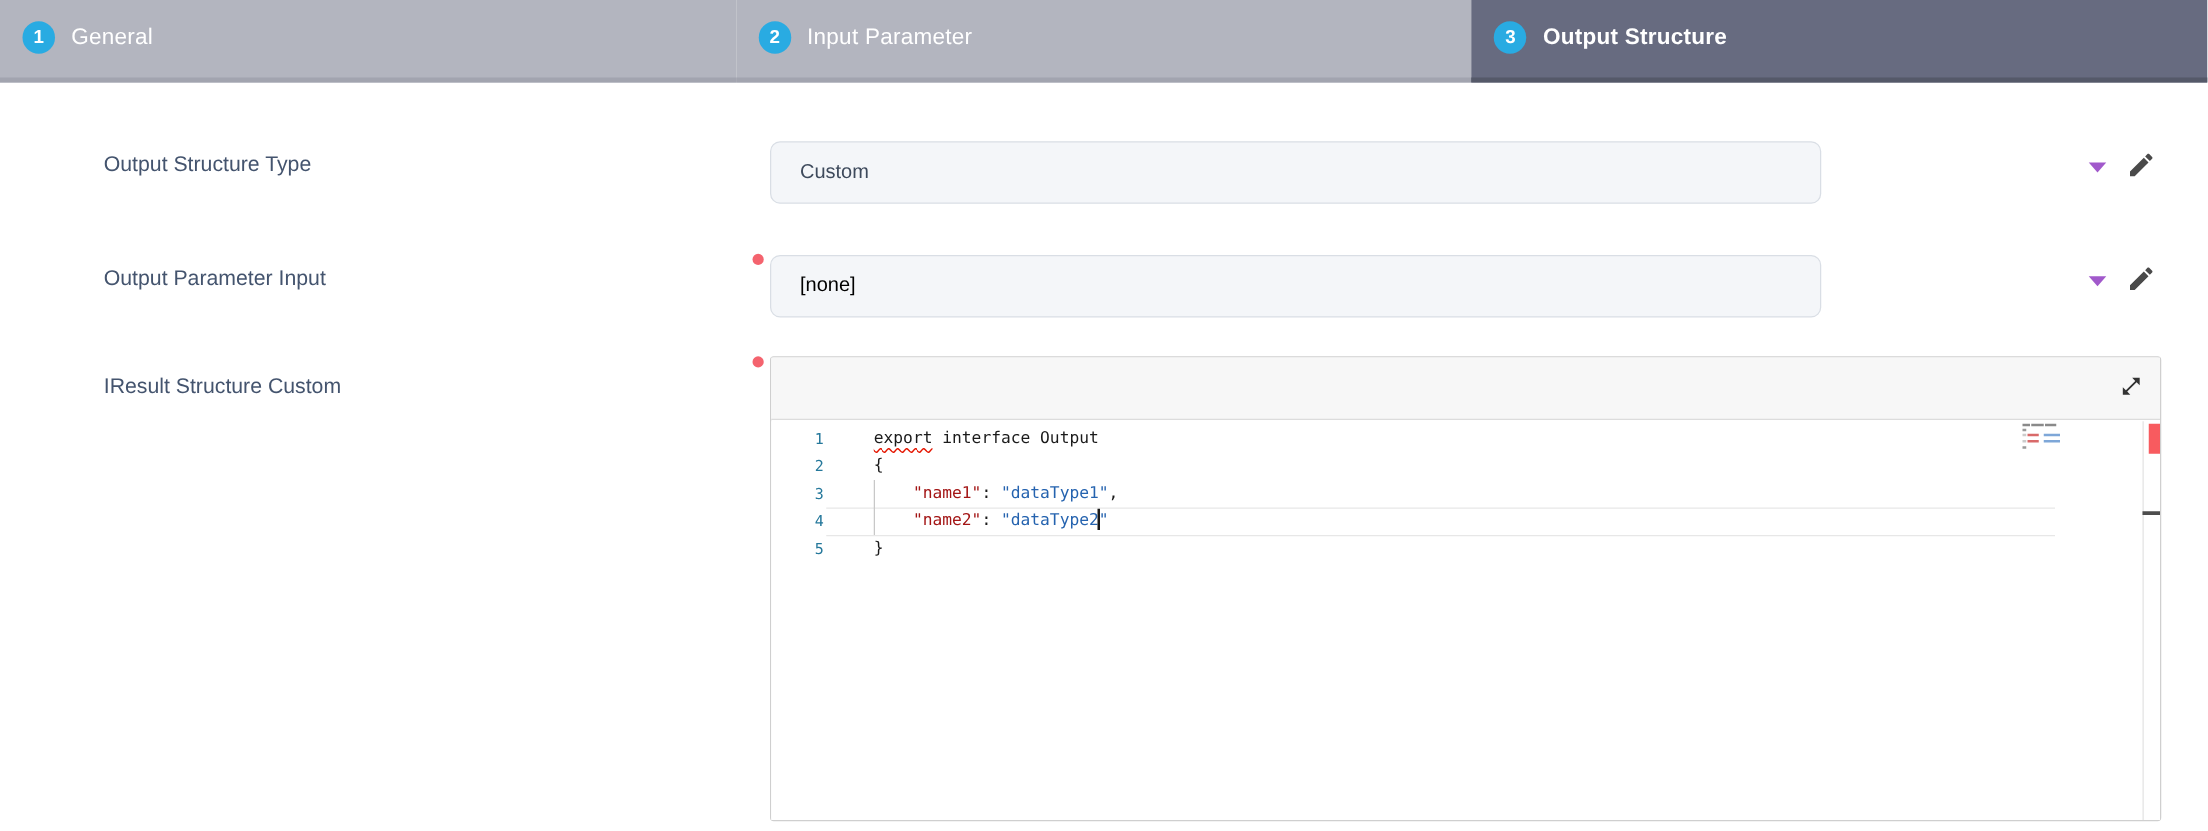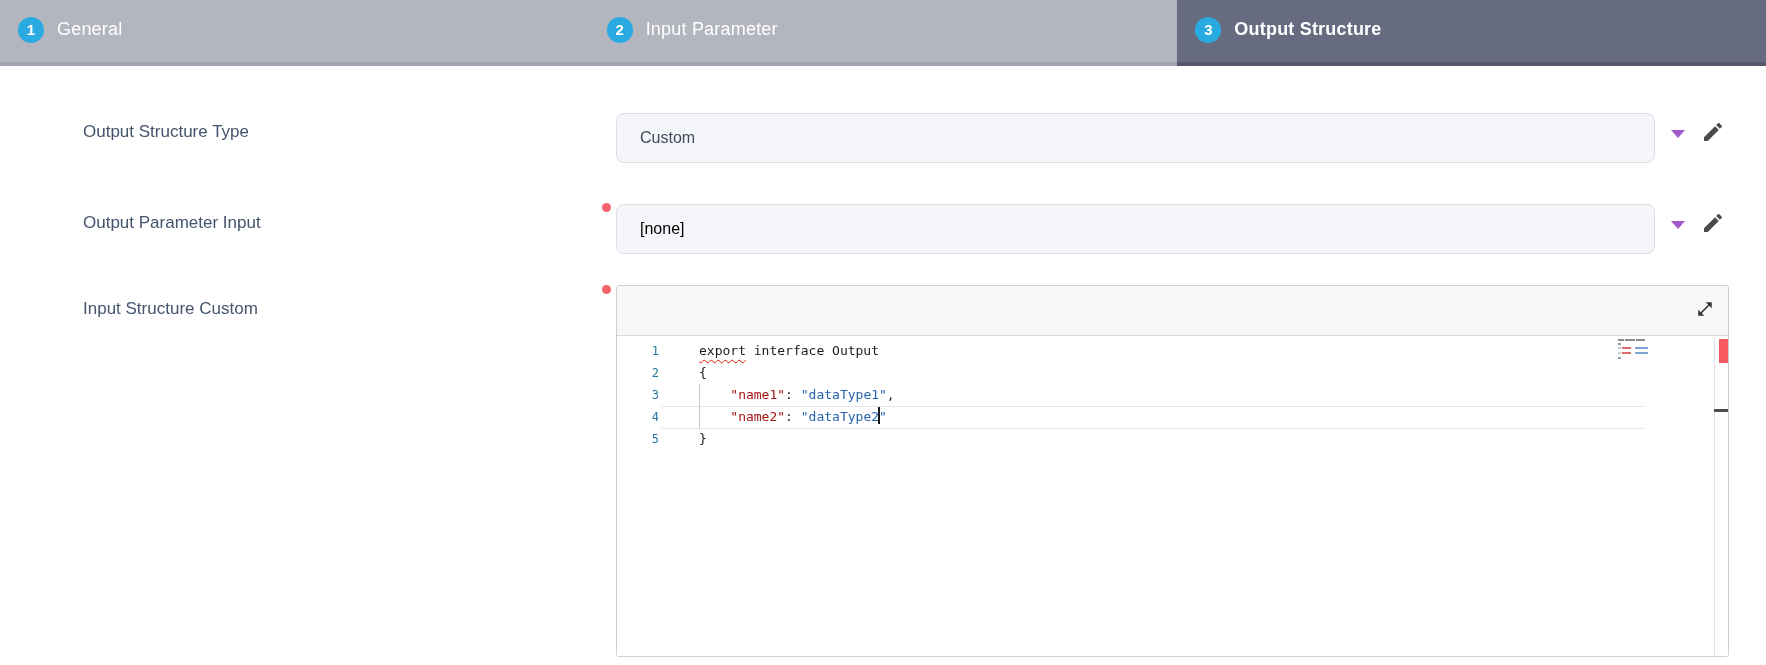--- a/index.html
+++ b/index.html
@@ -12,21 +12,21 @@
          background:#b3b5bf; border-bottom:4px solid #a2a4af; cursor:pointer; }
   .tab.active { background:#676b80; border-bottom-color:#555969; }
   .tab-circle { width:26px; height:26px; border-radius:50%; background:#29abe2;
                 color:#fff; font-size:15px; font-weight:bold; display:flex;
                 align-items:center; justify-content:center; flex:0 0 26px; }
   .tab-label { color:#ffffff; font-size:18px; letter-spacing:.2px; }
   .tab.active .tab-label { font-weight:bold; }
 
   
   .form-label { position:absolute; left:40px; font-size:17px; color:#44546e;margin-left:43px; }
-  .field { position:absolute; left:616px; width:1039px; height:50px;
+  .field { position:absolute; left:616px; width:841px; height:50px;
            background:#f4f6f9; border:1px solid #d9dee5; border-radius:8px;
            display:flex; align-items:center; padding-left:23px; cursor:pointer; }
   .field-value { font-size:16px; color:#3e4a5c; }
   .field-value.muted { color:#000000; }
   .req-dot { position:absolute; width:9px; height:9px; border-radius:50%;
              background:#f4636e; left:602px; }
   .dd-caret { position:absolute; left:1671px; width:0; height:0;
               border-left:7px solid transparent; border-right:7px solid transparent;
               border-top:8px solid #a159cb; cursor:pointer; }
   .pencil-btn { position:absolute; left:1700px; width:26px; height:26px; border:none;
@@ -100,21 +100,21 @@
 <div class="field" style="top:204px">
   <span class="field-value muted">[none]</span>
 </div>
 <div class="dd-caret" style="top:221px"></div>
 <button class="pencil-btn" style="top:211px">
   <svg width="24" height="24" viewBox="0 0 24 24">
       <path fill="#4a4a4a" d="M3 17.25V21h3.75L17.81 9.94l-3.75-3.75L3 17.25zM20.71 7.04c.39-.39.39-1.02 0-1.41l-2.34-2.34c-.39-.39-1.02-.39-1.41 0l-1.83 1.83 3.75 3.75 1.83-1.83z"></path>
     </svg>
 </button>
 
-<div class="form-label" style="top:299px">Input Structure Custom</div>
+<div class="form-label" style="top:299px">IResult Structure Custom</div>
 <span class="req-dot" style="top:285px"></span>
 
 <div class="editor">
   <div class="editor-toolbar">
     <button class="expand-btn">
       <svg width="18" height="18" viewBox="0 0 24 24">
           <path fill="#333333" d="M21 11V3h-8l3.29 3.29-10 10L3 13v8h8l-3.29-3.29 10-10L21 11z"></path>
         </svg>
     </button>
   </div>

